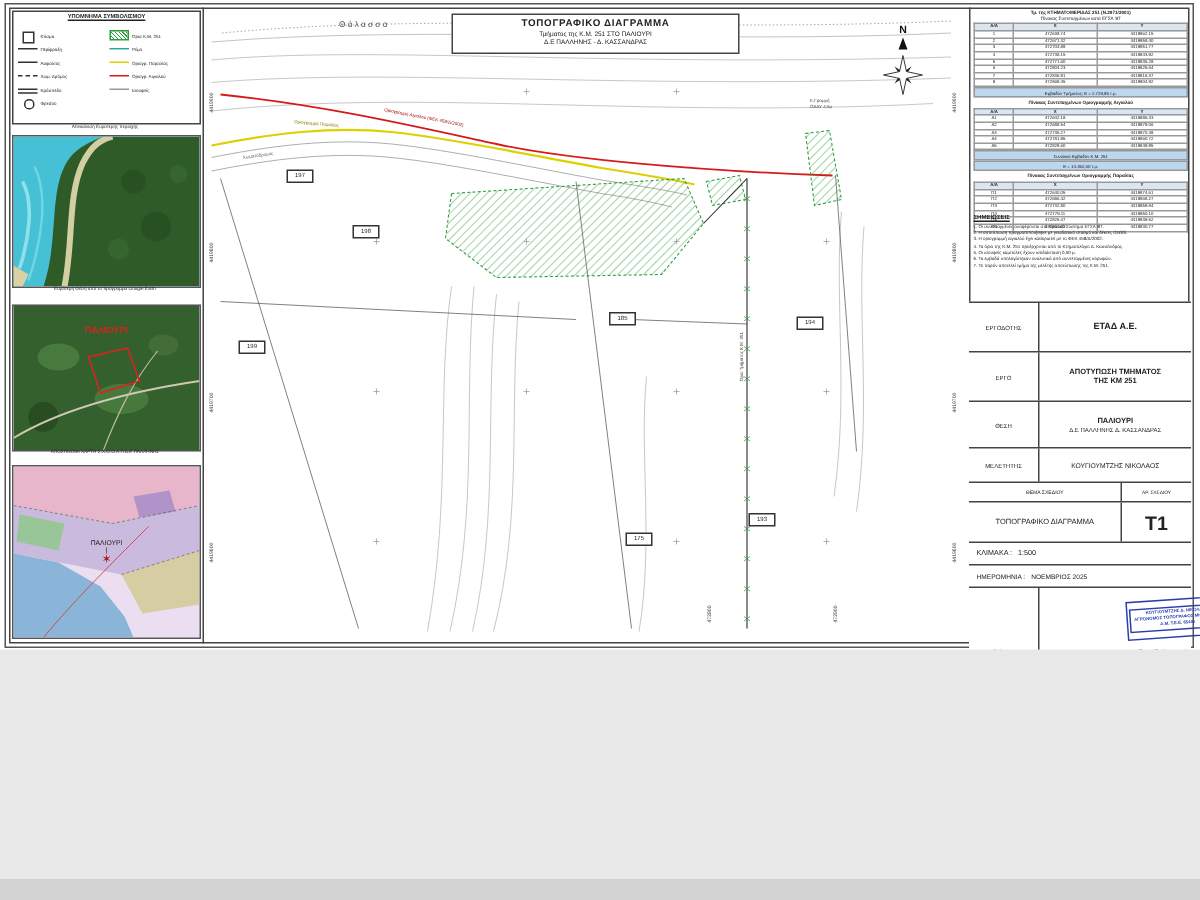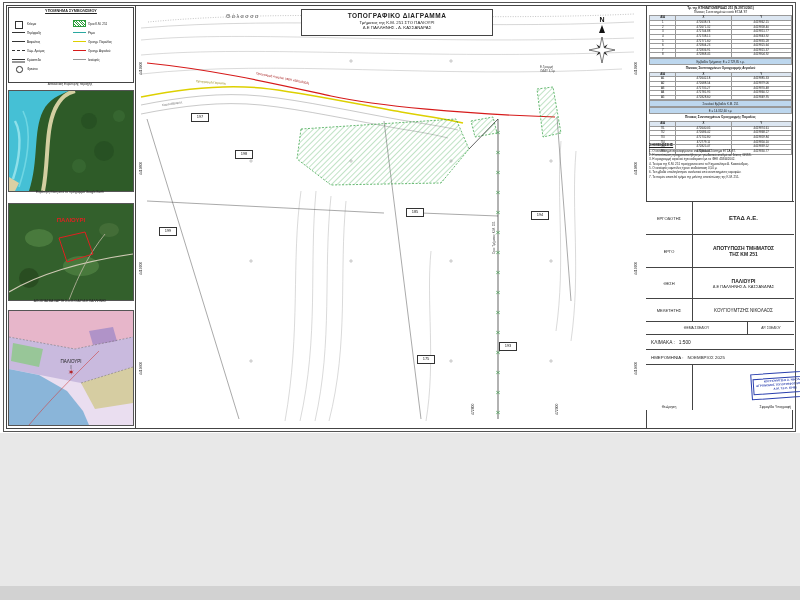--- a/index.html
+++ b/index.html
@@ -496,20 +496,24 @@
       <div class="tb-row" style="height:22px">
         <div class="tb-label">ΜΕΛΕΤΗΤΗΣ</div>
         <div class="tb-value">
             <div class="v-n45">ΚΟΥΓΙΟΥΜΤΖΗΣ ΝΙΚΟΛΑΟΣ</div>
           </div>
       </div>
       <div class="tb-row" style="height:12px">
         <div class="hdr-cell">ΘΕΜΑ ΣΧΕΔΙΟΥ</div>
         <div class="num-cell" style="font-size:3.2px">ΑΡ. ΣΧΕΔΙΟΥ</div>
       </div>
+      <div class="tb-row" style="height:26px">
+        <div class="hdr-cell" style="font-size:5px">ΤΟΠΟΓΡΑΦΙΚΟ ΔΙΑΓΡΑΜΜΑ</div>
+        <div class="num-cell" style="font-size:13px;font-weight:bold">T1</div>
+      </div>
       <div class="tb-row inline-row" style="height:14px">
         <span>ΚΛΙΜΑΚΑ :</span>
         <span>1:500</span>
       </div>
       <div class="tb-row inline-row" style="height:14px;font-size:4.4px">
         <span>ΗΜΕΡΟΜΗΝΙΑ :</span>
         <span>ΝΟΕΜΒΡΙΟΣ 2025</span>
       </div>
       <div class="tb-row" style="height:45px;border-bottom:none">
         <div class="review">Θεώρηση</div>

